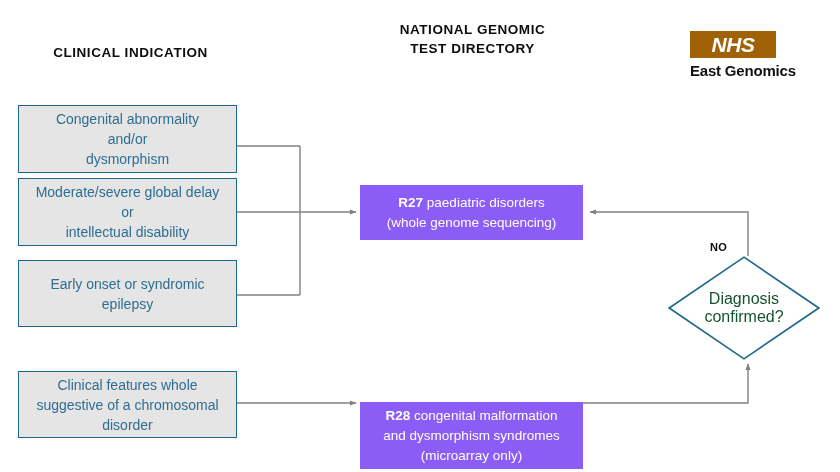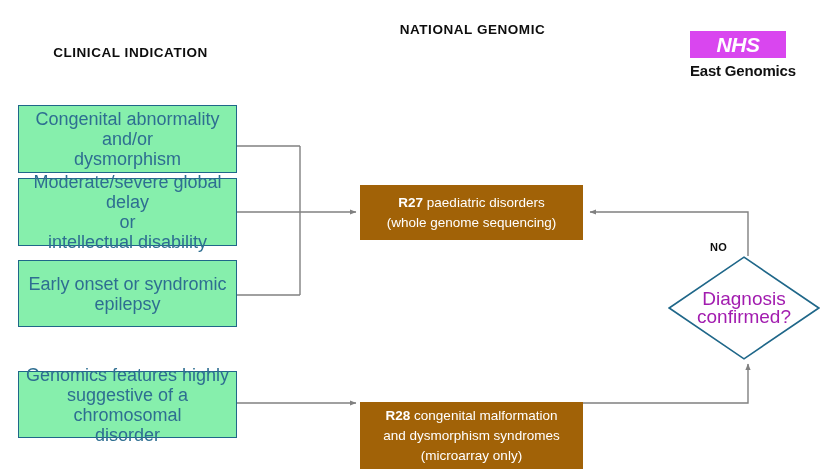--- a/index.html
+++ b/index.html
@@ -42,23 +42,23 @@
   }
 
   
   #nhs-logo {
     position: absolute;
     left: 690px;
     top: 31px;
     width: 120px;
   }
   #nhs-badge {
-    width: 96px;
+    width: 86px;
     height: 27px;
-    background: #d946ef;
+    background: #a16207;
     display: flex;
     align-items: center;
     justify-content: center;
   }
   #nhs-badge-text {
     color: #ffffff;
     font-weight: bold;
     font-style: italic;
     font-size: 21px;
     letter-spacing: -0.5px;
@@ -77,28 +77,28 @@
   
   .node {
     position: absolute;
     box-sizing: border-box;
     display: flex;
     align-items: center;
     justify-content: center;
     text-align: center;
   }
   .node-outline {
-    background: #86efac;
+    background: #e5e5e5;
     border: 1.6px solid #1F6789;
     color: #2E6E91;
-    font-size: 18px;
+    font-size: 14px;
     line-height: 20px;
   }
   .node-filled {
-    background: #a16207;
+    background: #8b5cf6;
     border: none;
     color: #ffffff;
     font-size: 13.5px;
     line-height: 20px;
   }
   .node-text {
     padding: 0 6px;
     width: 100%;
   }
   .node-code {
@@ -122,22 +122,22 @@
   #decision-label {
     position: absolute;
     left: 0;
     top: 0;
     width: 152px;
     height: 104px;
     display: flex;
     align-items: center;
     justify-content: center;
     text-align: center;
-    color: #a21caf;
-    font-size: 19px;
+    color: #14532d;
+    font-size: 16px;
     line-height: 18px;
   }
 
   
   .edge-label {
     position: absolute;
     font-weight: bold;
     font-size: 11px;
     color: #0d0d0d;
     letter-spacing: 0.4px;
@@ -159,20 +159,21 @@
 </style>
 </head>
 <body>
 
 <div id="canvas">
 
   <div class="col-heading" id="heading-clinical">CLINICAL INDICATION</div>
 
   <div class="col-heading" id="heading-directory">
     <div>NATIONAL GENOMIC</div>
+    <div>TEST DIRECTORY</div>
   </div>
 
   <div id="nhs-logo">
     <div id="nhs-badge">
       <span id="nhs-badge-text">NHS</span>
     </div>
     <div id="nhs-subtitle">East Genomics</div>
   </div>
 
   <svg id="connectors" viewBox="0 0 840 472" width="840" height="472" xmlns="http://www.w3.org/2000/svg">
@@ -215,21 +216,21 @@
 
   <div class="node node-outline" style="left:18px; top:260px; width:219px; height:67px;">
     <div class="node-text">
       <div>Early onset or syndromic</div>
       <div>epilepsy</div>
     </div>
   </div>
 
   <div class="node node-outline" style="left:18px; top:371px; width:219px; height:67px;">
     <div class="node-text">
-      <div>Genomics features highly</div>
+      <div>Clinical features whole</div>
       <div>suggestive of a chromosomal</div>
       <div>disorder</div>
     </div>
   </div>
 
   <div class="node node-filled" style="left:360px; top:185px; width:223px; height:55px;">
     <div class="node-text">
       <div><span class="node-code">R27</span><span> paediatric disorders</span></div>
       <div>(whole genome sequencing)</div>
     </div>

